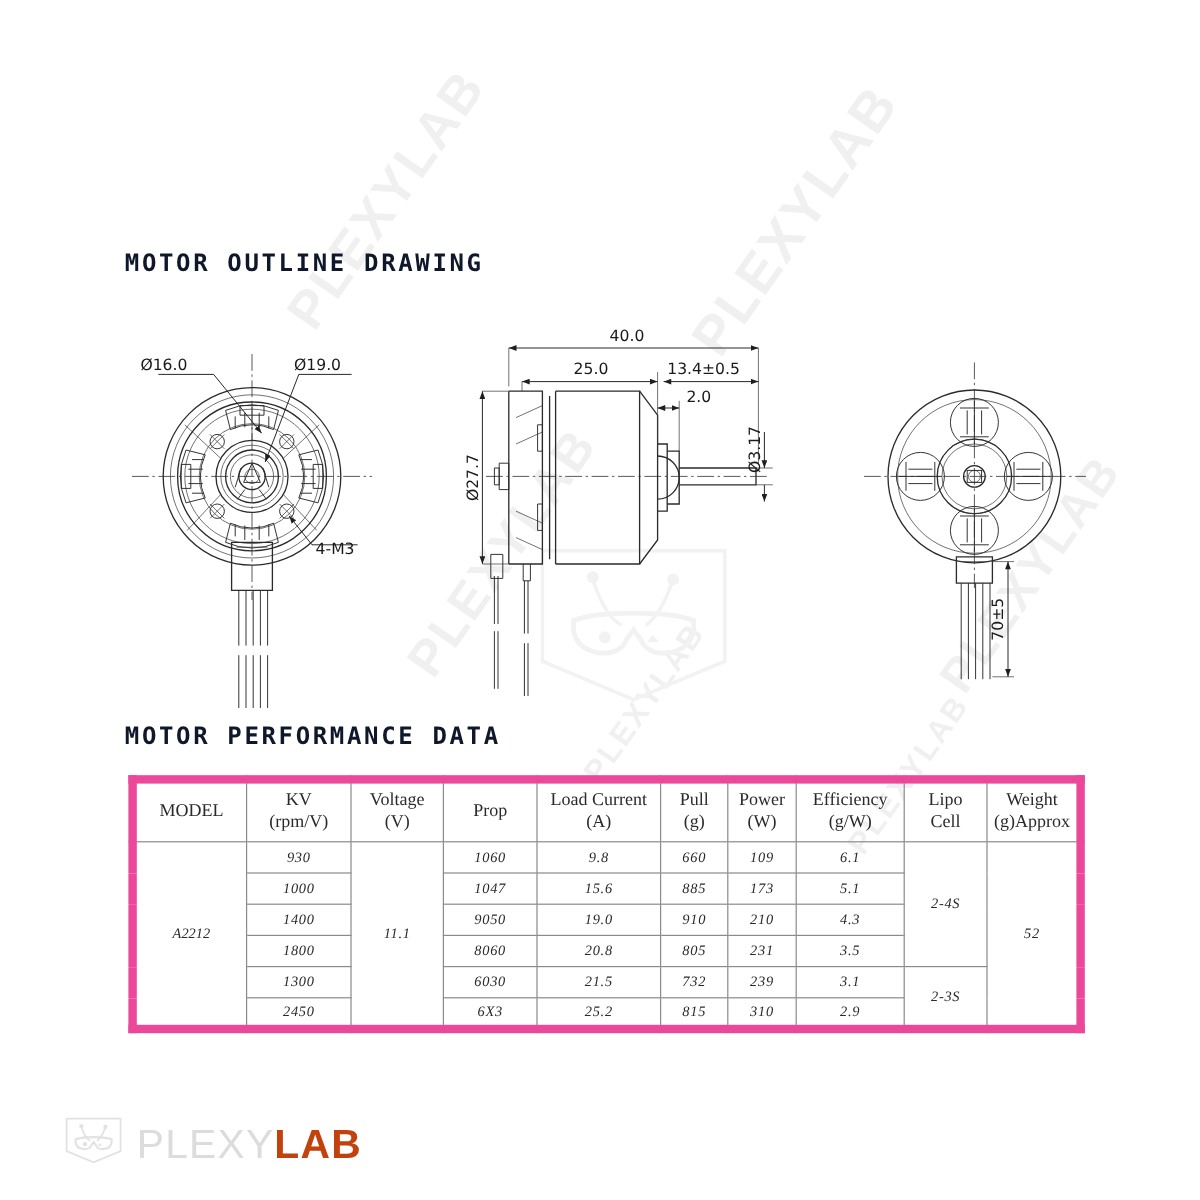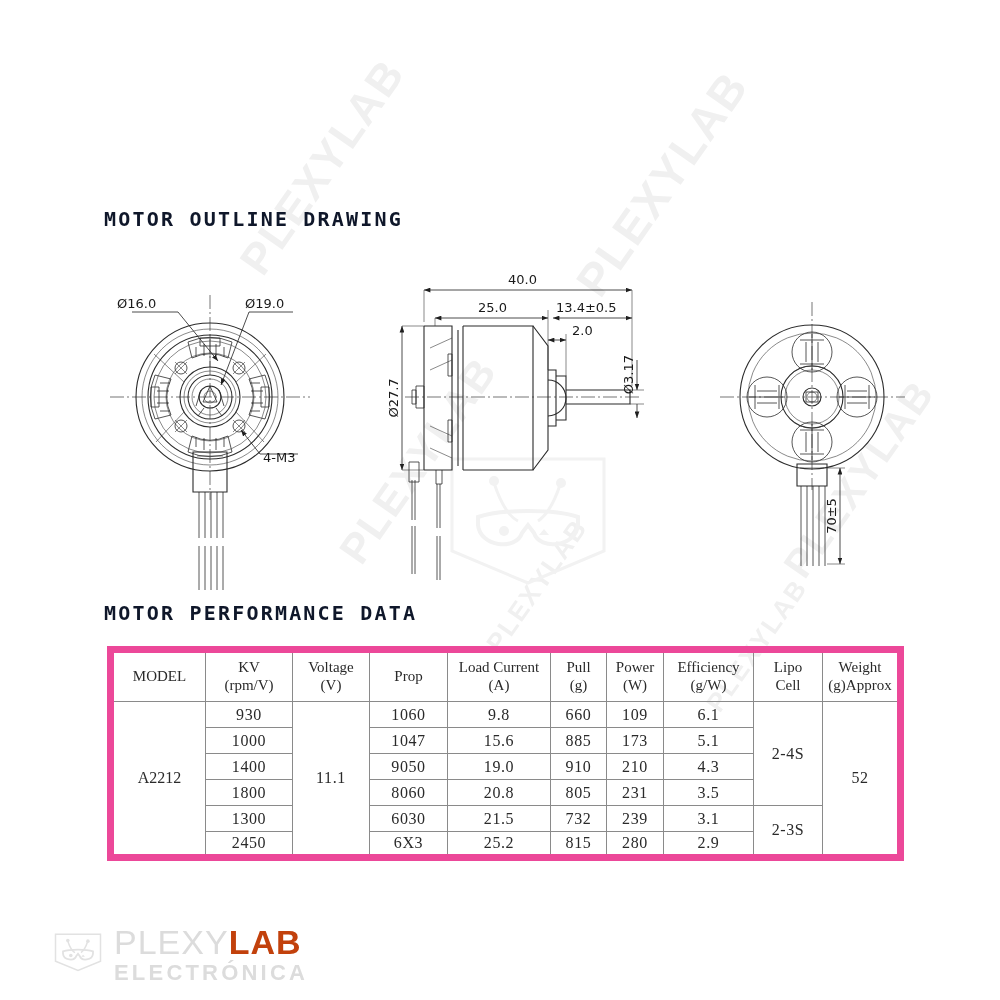--- a/index.html
+++ b/index.html
@@ -82,22 +82,23 @@
   table.perf thead th {
     height: 52px;
     font-weight: 400;
     font-size: 15px;
     line-height: 1.18;
   }
   table.perf thead th .hdr-main { display: block; }
   table.perf thead th .hdr-sub  { display: block; }
   table.perf tbody td {
     height: 26px;
-    font-size: 16px;
+    font-size: 12px;
     font-family: "Liberation Serif", serif;
+    font-style: italic;
   }
   td.model-cell { font-size: 18px; }
   td.num { letter-spacing: 0.6px; }
   th.hdr-model { font-size: 19px; }
   th.hdr-serif-mono { font-family: "DejaVu Sans Mono", monospace; font-size: 13px; }
 
   
   table.perf { border: 7px solid #ec4899; }
 
   
@@ -480,21 +481,21 @@
             <td class="num">732</td>
             <td class="num">239</td>
             <td class="num">3.1</td>
             <td rowspan="2" class="num">2-3S</td>
           </tr>
           <tr>
             <td class="num">2450</td>
             <td class="num">6X3</td>
             <td class="num">25.2</td>
             <td class="num">815</td>
-            <td class="num">280</td>
+            <td class="num">310</td>
             <td class="num">2.9</td>
           </tr>
         </tbody>
     </table>
   </div>
 
   <div id="brand">
     <span>
       <svg width="48" height="52" viewBox="0 0 160 135" xmlns="http://www.w3.org/2000/svg">
         <path d="M5 5 H155 V95 L80 126 L5 95 Z" fill="none" stroke="#e2e2e2" stroke-width="5"></path>
@@ -502,17 +503,16 @@
         <path d="M112 30 C 104 54, 96 62, 90 66" fill="none" stroke="#e2e2e2" stroke-width="5"></path>
         <circle cx="46" cy="26" r="6" fill="#e2e2e2"></circle>
         <circle cx="113" cy="28" r="6" fill="#e2e2e2"></circle>
         <path d="M30 62 C 52 54, 108 54, 130 62 L130 70 C 128 92, 92 96, 86 78 L80 70 L74 78 C 68 96, 32 92, 30 70 Z" fill="none" stroke="#e2e2e2" stroke-width="6"></path>
         <circle cx="56" cy="76" r="6" fill="#e2e2e2"></circle>
         <path d="M97 73 l6 7 -12 0 z" fill="#e2e2e2"></path>
       </svg>
     </span>
     <span class="brand-text">
       <span class="brand-top"><span>PLEXY</span><b>LAB</b></span>
-      <span class="brand-bottom">ELECTRÓNICA</span>
     </span>
   </div>
 
 </div>
 
 </body></html>

